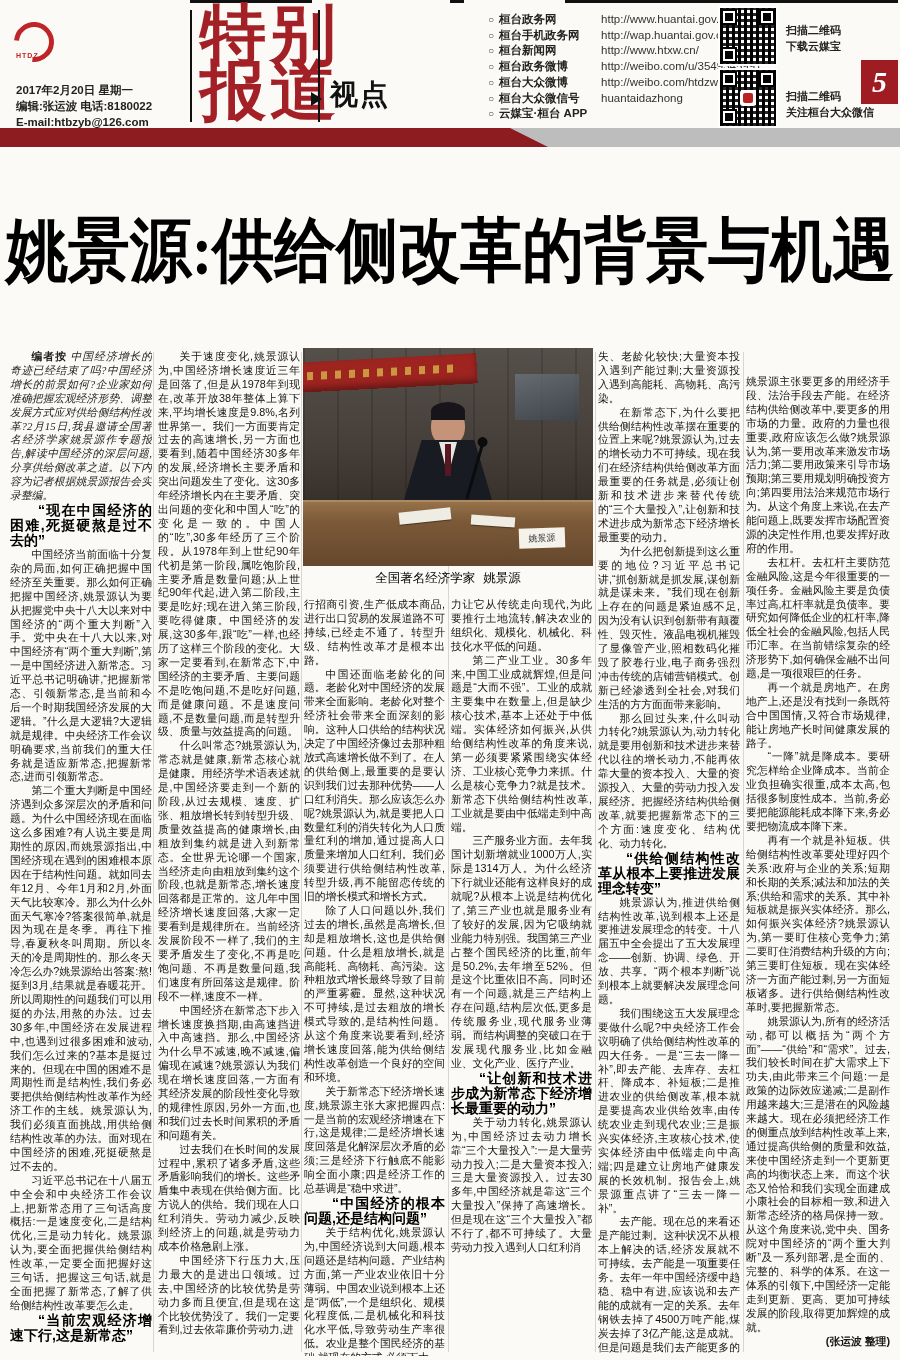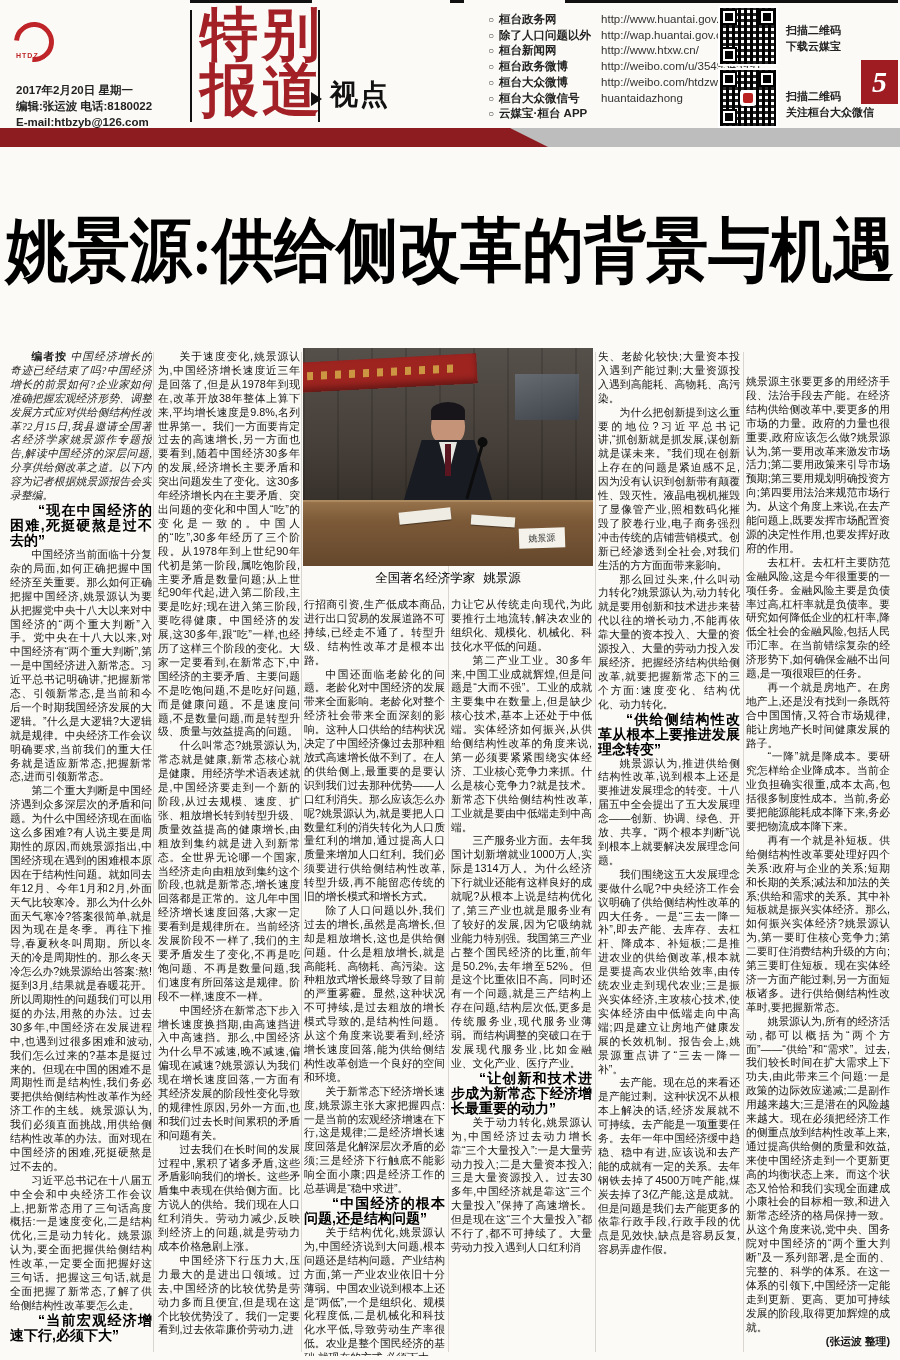--- a/index.html
+++ b/index.html
@@ -9,21 +9,21 @@
 
   
   .masthead{position:absolute;left:0;top:0;width:900px;height:128px;}
   .logo{position:absolute;left:14px;top:22px;display:flex;align-items:center;}
   .logo-icon{position:relative;width:30px;height:30px;border:5px solid #bf2428;border-left-color:transparent;border-radius:50%;transform:rotate(-40deg);}
   .logo-htdz{position:absolute;left:16px;top:52px;color:#bf2428;font-size:7px;font-weight:bold;letter-spacing:1px;}
   .logo-text{color:#bf2428;font-size:34px;font-weight:bold;font-style:italic;font-family:"Liberation Serif",serif;margin-left:8px;letter-spacing:3px;}
   .pubinfo{position:absolute;left:16px;top:82px;font-size:11.5px;font-weight:bold;color:#222;line-height:16px;}
   .vline{position:absolute;top:10px;width:1.5px;height:112px;background:#111;}
   .v1{left:190px;} .v2{left:318px;}
-  .section-title{position:absolute;left:200px;top:6px;color:#a32126;font-size:58px;font-weight:900;line-height:56px;letter-spacing:4px;font-family:"Liberation Sans",sans-serif;}
+  .section-title{position:absolute;left:200px;top:6px;color:#a32126;font-size:66px;font-weight:900;line-height:56px;letter-spacing:4px;font-family:"Liberation Sans",sans-serif;}
   .section-sub{position:absolute;left:330px;top:76px;font-size:28px;font-weight:900;color:#111;letter-spacing:2px;}
   .sub-arrow{position:absolute;left:311px;top:92px;width:0;height:0;border-left:11px solid #111;border-top:7px solid transparent;border-bottom:7px solid transparent;}
   .links{position:absolute;left:488px;top:12px;margin:0;padding:0;list-style:none;font-size:11.5px;line-height:15.7px;}
   .links li{white-space:nowrap;}
   .bullet{color:#444;margin-right:5px;font-size:10px;}
   .lname{display:inline-block;width:102px;font-weight:bold;color:#222;}
   .lurl{color:#333;}
   .qr{position:absolute;width:56px;height:56px;background:
       repeating-linear-gradient(0deg,rgba(0,0,0,.85) 0 3px,transparent 3px 6px),
       repeating-linear-gradient(90deg,#000 0 3px,#fff 3px 6px);
@@ -108,21 +108,21 @@
     <div class="section-title">
       <div>特别</div>
       <div>报道</div>
     </div>
     <div class="vline v2"></div>
     <div class="sub-arrow"></div>
     <div class="section-sub">视点</div>
 
     <ul class="links">
       <li><span class="bullet">○</span><span class="lname">桓台政务网</span><span class="lurl">http://www.huantai.gov.cn/</span></li>
-      <li><span class="bullet">○</span><span class="lname">除了人口问题以外</span><span class="lurl">http://wap.huantai.gov.cn/</span></li>
+      <li><span class="bullet">○</span><span class="lname">桓台手机政务网</span><span class="lurl">http://wap.huantai.gov.cn/</span></li>
       <li><span class="bullet">○</span><span class="lname">桓台新闻网</span><span class="lurl">http://www.htxw.cn/</span></li>
       <li><span class="bullet">○</span><span class="lname">桓台政务微博</span><span class="lurl">http://weibo.com/u/3549345991</span></li>
       <li><span class="bullet">○</span><span class="lname">桓台大众微博</span><span class="lurl">http://weibo.com/htdzwb</span></li>
       <li><span class="bullet">○</span><span class="lname">桓台大众微信号</span><span class="lurl">huantaidazhong</span></li>
       <li><span class="bullet">○</span><span class="lname">云媒宝·桓台 APP</span><span class="lurl"></span></li>
     </ul>
 
     <div class="qr qr1">
       <span class="fp tl"></span>
         <span class="fp tr"></span>
@@ -173,21 +173,21 @@
   <div class="caption">
     <span class="cb">全国著名经济学家</span><span class="cn">姚景源</span>
   </div>
 
   <div class="bodycol c1">
     <p class="intro"><b>编者按</b><span> 中国经济增长的奇迹已经结束了吗?中国经济增长的前景如何?企业家如何准确把握宏观经济形势、调整发展方式应对供给侧结构性改革?2月15日,我县邀请全国著名经济学家姚景源作专题报告,解读中国经济的深层问题,分享供给侧改革之道。以下内容为记者根据姚景源报告会实录整编。</span></p>
     <p class="subhead">“现在中国经济的困难,死挺硬熬是过不去的”</p>
     <p>中国经济当前面临十分复杂的局面,如何正确把握中国经济至关重要。那么如何正确把握中国经济,姚景源认为要从把握党中央十八大以来对中国经济的“两个重大判断”入手。党中央在十八大以来,对中国经济有“两个重大判断”,第一是中国经济进入新常态。习近平总书记明确讲,“把握新常态、引领新常态,是当前和今后一个时期我国经济发展的大逻辑。”什么是大逻辑?大逻辑就是规律。中央经济工作会议明确要求,当前我们的重大任务就是适应新常态,把握新常态,进而引领新常态。</p>
     <p>第二个重大判断是中国经济遇到众多深层次的矛盾和问题。为什么中国经济现在面临这么多困难?有人说主要是周期性的原因,而姚景源指出,中国经济现在遇到的困难根本原因在于结构性问题。就如同去年12月、今年1月和2月,外面天气比较寒冷。那么为什么外面天气寒冷?答案很简单,就是因为现在是冬季。再往下推导,春夏秋冬叫周期。所以冬天的冷是周期性的。那么冬天冷怎么办?姚景源给出答案:熬!挺到3月,结果就是春暖花开。所以周期性的问题我们可以用挺的办法,用熬的办法。过去30多年,中国经济在发展进程中,也遇到过很多困难和波动,我们怎么过来的?基本是挺过来的。但现在中国的困难不是周期性而是结构性,我们务必要把供给侧结构性改革作为经济工作的主线。姚景源认为,我们必须直面挑战,用供给侧结构性改革的办法。面对现在中国经济的困难,死挺硬熬是过不去的。</p>
     <p>习近平总书记在十八届五中全会和中央经济工作会议上,把新常态用了三句话高度概括:一是速度变化,二是结构优化,三是动力转化。姚景源认为,要全面把握供给侧结构性改革,一定要全面把握好这三句话。把握这三句话,就是全面把握了新常态,了解了供给侧结构性改革要怎么走。</p>
-    <p class="subhead">“当前宏观经济增速下行,必须下大”</p>
+    <p class="subhead">“当前宏观经济增速下行,这是新常态”</p>
   </div>
 
   <div class="bodycol c2">
     <p>关于速度变化,姚景源认为,中国经济增长速度近三年是回落了,但是从1978年到现在,改革开放38年整体上算下来,平均增长速度是9.8%,名列世界第一。我们一方面要肯定过去的高速增长,另一方面也要看到,随着中国经济30多年的发展,经济增长主要矛盾和突出问题发生了变化。这30多年经济增长内在主要矛盾、突出问题的变化和中国人“吃”的变化是一致的。中国人的“吃”,30多年经历了三个阶段。从1978年到上世纪90年代初是第一阶段,属吃饱阶段,主要矛盾是数量问题;从上世纪90年代起,进入第二阶段,主要是吃好;现在进入第三阶段,要吃得健康。中国经济的发展,这30多年,跟“吃”一样,也经历了这样三个阶段的变化。大家一定要看到,在新常态下,中国经济的主要矛盾、主要问题不是吃饱问题,不是吃好问题,而是健康问题。不是速度问题,不是数量问题,而是转型升级、质量与效益提高的问题。</p>
     <p>什么叫常态?姚景源认为,常态就是健康,新常态核心就是健康。用经济学术语表述就是,中国经济要走到一个新的阶段,从过去规模、速度、扩张、粗放增长转到转型升级、质量效益提高的健康增长,由粗放到集约就是进入到新常态。全世界无论哪一个国家,当经济走向由粗放到集约这个阶段,也就是新常态,增长速度回落都是正常的。这几年中国经济增长速度回落,大家一定要看到是规律所在。当前经济发展阶段不一样了,我们的主要矛盾发生了变化,不再是吃饱问题、不再是数量问题,我们速度有所回落这是规律。阶段不一样,速度不一样。</p>
     <p>中国经济在新常态下步入增长速度换挡期,由高速挡进入中高速挡。那么,中国经济为什么早不减速,晚不减速,偏偏现在减速?姚景源认为我们现在增长速度回落,一方面有其经济发展的阶段性变化导致的规律性原因,另外一方面,也和我们过去长时间累积的矛盾和问题有关。</p>
     <p>过去我们在长时间的发展过程中,累积了诸多矛盾,这些矛盾影响我们的增长。这些矛盾集中表现在供给侧方面。比方说人的供给。我们现在人口红利消失。劳动力减少,反映到经济上的问题,就是劳动力成本价格急剧上涨。</p>
     <p>中国经济下行压力大,压力最大的是进出口领域。过去,中国经济的比较优势是劳动力多而且便宜,但是现在这个比较优势没了。我们一定要看到,过去依靠廉价劳动力,进</p>
   </div>
 
@@ -203,20 +203,21 @@
   <div class="bodycol c4">
     <p style="text-indent:0;">力让它从传统走向现代,为此要推行土地流转,解决农业的组织化、规模化、机械化、科技化水平低的问题。</p>
     <p>第二产业工业。30多年来,中国工业成就辉煌,但是问题是“大而不强”。工业的成就主要集中在数量上,但是缺少核心技术,基本上还处于中低端。实体经济如何振兴,从供给侧结构性改革的角度来说,第一必须要紧紧围绕实体经济、工业核心竞争力来抓。什么是核心竞争力?就是技术。新常态下供给侧结构性改革,工业就是要由中低端走到中高端。</p>
     <p>三产服务业方面。去年我国计划新增就业1000万人,实际是1314万人。为什么经济下行就业还能有这样良好的成就呢?从根本上说是结构优化了,第三产业也就是服务业有了较好的发展,因为它吸纳就业能力特别强。我国第三产业占整个国民经济的比重,前年是50.2%,去年增至52%。但是这个比重依旧不高。同时还有一个问题,就是三产结构上存在问题,结构层次低,更多是传统服务业,现代服务业薄弱。而结构调整的突破口在于发展现代服务业,比如金融业、文化产业、医疗产业。</p>
     <p class="subhead">“让创新和技术进步成为新常态下经济增长最重要的动力”</p>
     <p>关于动力转化,姚景源认为,中国经济过去动力增长靠“三个大量投入”:一是大量劳动力投入;二是大量资本投入;三是大量资源投入。过去30多年,中国经济就是靠这“三个大量投入”保持了高速增长。但是现在这“三个大量投入”都不行了,都不可持续了。大量劳动力投入遇到人口红利消</p>
   </div>
 
   <div class="bodycol c5">
     <p style="text-indent:0;">失、老龄化较快;大量资本投入遇到产能过剩;大量资源投入遇到高能耗、高物耗、高污染。</p>
+    <p>在新常态下,为什么要把供给侧结构性改革摆在重要的位置上来呢?姚景源认为,过去的增长动力不可持续。现在我们在经济结构供给侧改革方面最重要的任务就是,必须让创新和技术进步来替代传统的“三个大量投入”,让创新和技术进步成为新常态下经济增长最重要的动力。</p>
     <p>为什么把创新提到这么重要的地位?习近平总书记讲,“抓创新就是抓发展,谋创新就是谋未来。”我们现在创新上存在的问题是紧迫感不足,因为没有认识到创新带有颠覆性、毁灭性。液晶电视机摧毁了显像管产业,照相数码化摧毁了胶卷行业,电子商务强烈冲击传统的店铺营销模式。创新已经渗透到全社会,对我们生活的方方面面带来影响。</p>
     <p>那么回过头来,什么叫动力转化?姚景源认为,动力转化就是要用创新和技术进步来替代以往的增长动力,不能再依靠大量的资本投入、大量的资源投入、大量的劳动力投入发展经济。把握经济结构供给侧改革,就要把握新常态下的三个方面:速度变化、结构优化、动力转化。</p>
     <p class="subhead">“供给侧结构性改革从根本上要推进发展理念转变”</p>
     <p>姚景源认为,推进供给侧结构性改革,说到根本上还是要推进发展理念的转变。十八届五中全会提出了五大发展理念——创新、协调、绿色、开放、共享。“两个根本判断”说到根本上就要解决发展理念问题。</p>
     <p>我们围绕这五大发展理念要做什么呢?中央经济工作会议明确了供给侧结构性改革的四大任务。一是“三去一降一补”,即去产能、去库存、去杠杆、降成本、补短板;二是推进农业的供给侧改革,根本就是要提高农业供给效率,由传统农业走到现代农业;三是振兴实体经济,主攻核心技术,使实体经济由中低端走向中高端;四是建立让房地产健康发展的长效机制。报告会上,姚景源重点讲了“三去一降一补”。</p>
     <p>去产能。现在总的来看还是产能过剩。这种状况不从根本上解决的话,经济发展就不可持续。去产能是一项重要任务。去年一年中国经济缓中趋稳、稳中有进,应该说和去产能的成就有一定的关系。去年钢铁去掉了4500万吨产能,煤炭去掉了3亿产能,这是成就。但是问题是我们去产能更多的依靠行政手段,行政手段的优点是见效快,缺点是容易反复,容易弄虚作假。</p>
   </div>
 
   <div class="bodycol c6">
     <p style="text-indent:0;">姚景源主张要更多的用经济手段、法治手段去产能。在经济结构供给侧改革中,要更多的用市场的力量。政府的力量也很重要,政府应该怎么做?姚景源认为,第一要用改革来激发市场活力;第二要用政策来引导市场预期;第三要用规划明确投资方向;第四要用法治来规范市场行为。从这个角度上来说,在去产能问题上,既要发挥市场配置资源的决定性作用,也要发挥好政府的作用。</p>

